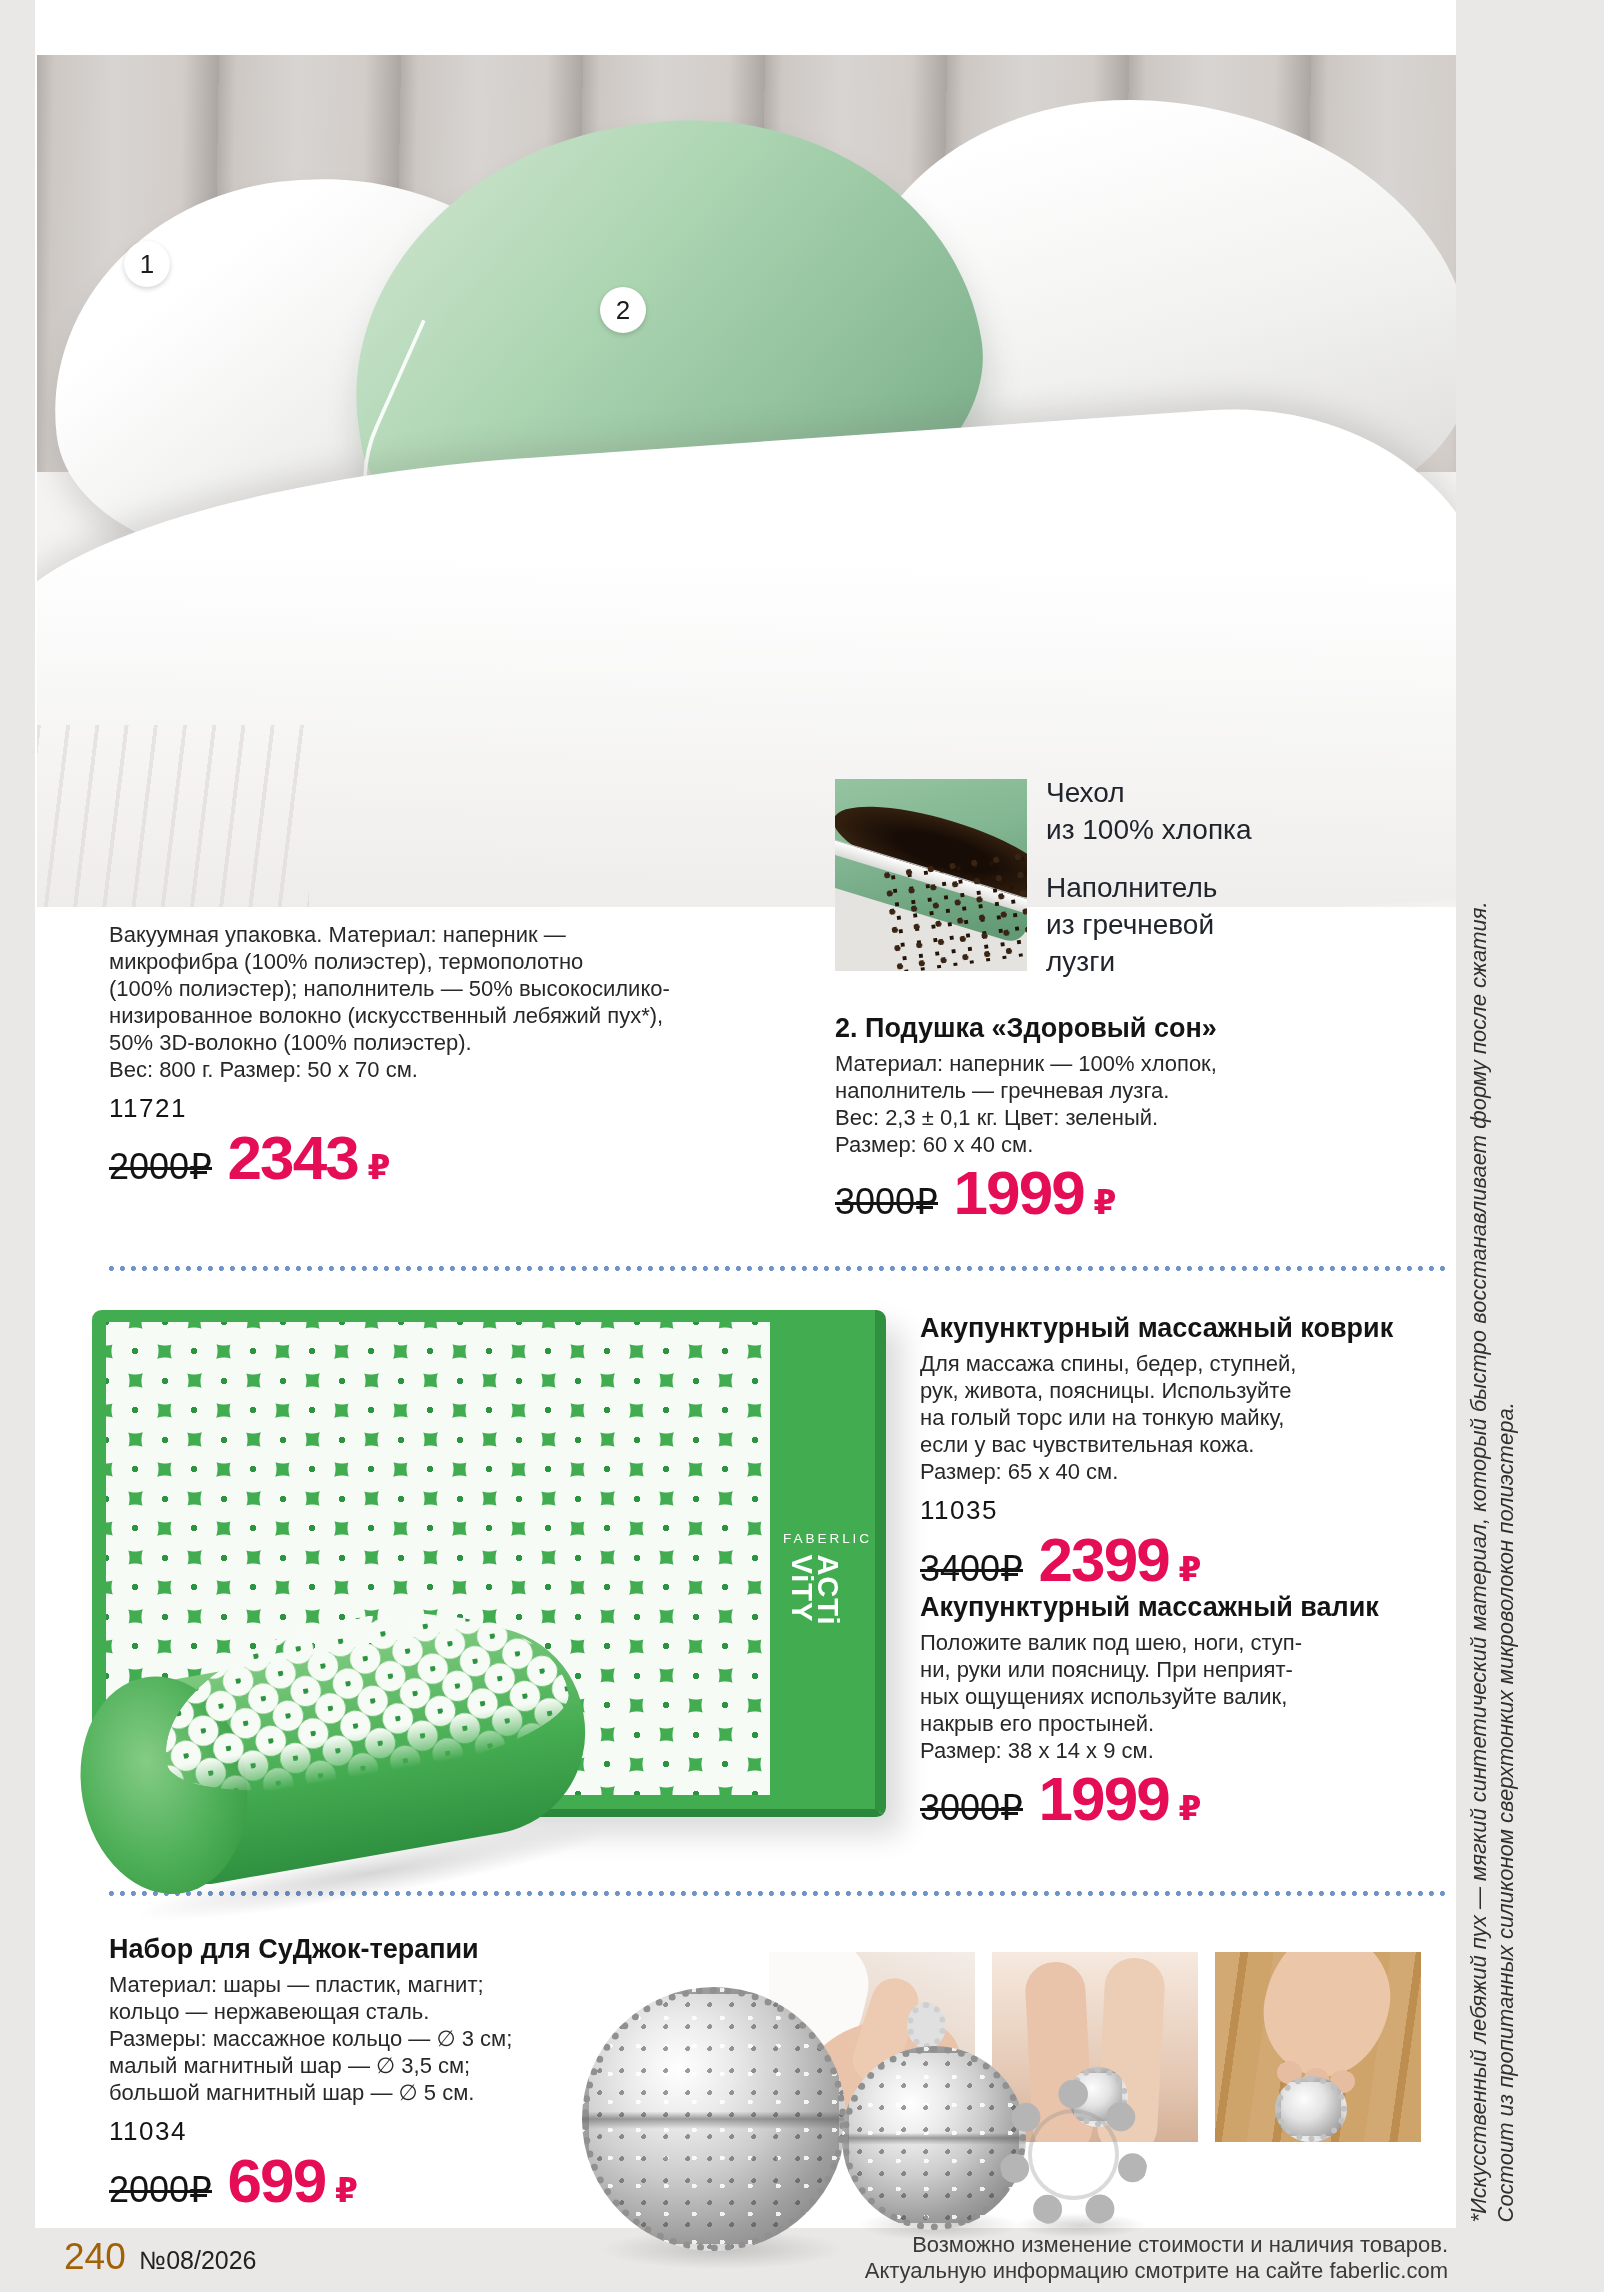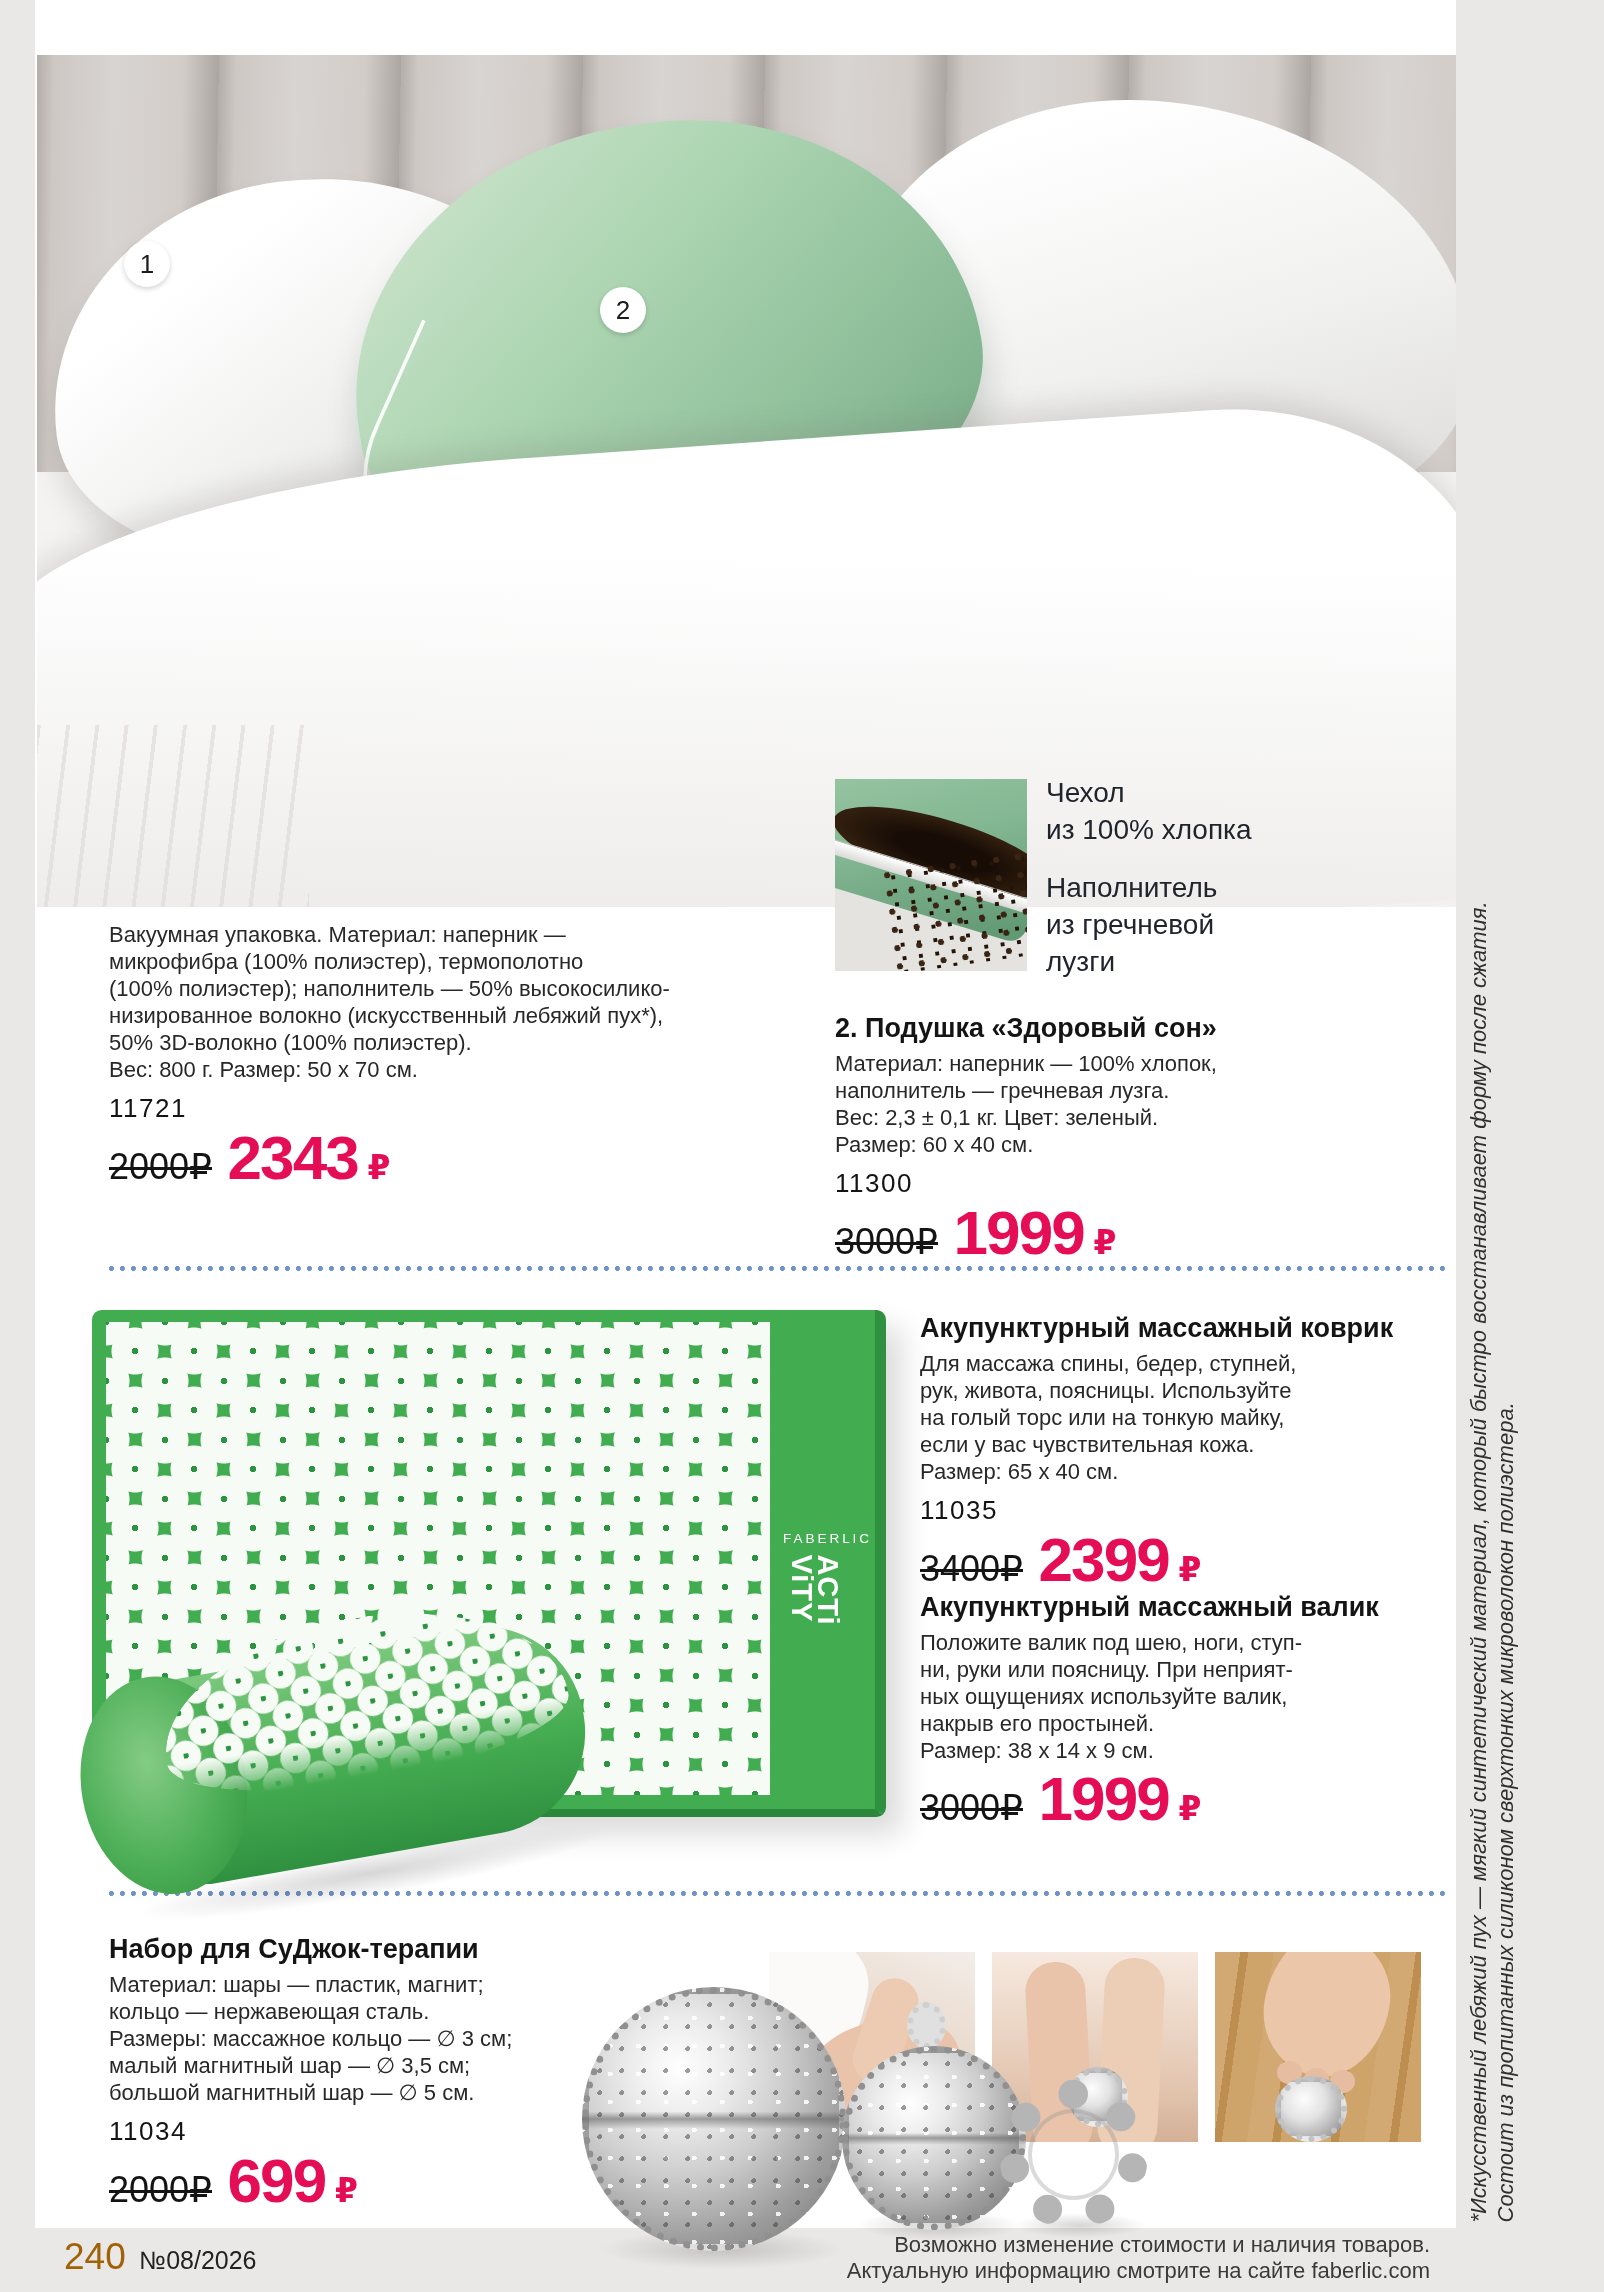--- a/index.html
+++ b/index.html
@@ -213,21 +213,21 @@
     transform:rotate(-90deg);
     font-size:22px; font-style:italic; line-height:27px; color:#2f2f2f;
     white-space:pre-line;
   }
 
   
   .pg-row { position:absolute; left:64px; top:2236px; display:flex; align-items:baseline; gap:13.6px; }
   .pg-num { font-size:37px; color:#a16207; }
   .pg-issue { font-size:25px; color:#222; }
   .footer-note {
-    position:absolute; right:175px; top:2232px; width:737px;
+    position:absolute; right:157px; top:2232px; width:737px;
     text-align:right; font-size:22px; line-height:26px; color:#3a3a3a; white-space:pre-line;
   }
 </style>
 </head>
 <body>
 
 <div class="page">
   <div class="sheet"></div>
 
   <div class="hero">
@@ -272,21 +272,20 @@
       <span class="p-cur">₽</span>
     </div>
   </section>
 
   <section class="product" id="p-buck">
     <h3 class="p-title">2. Подушка «Здоровый сон»</h3>
     <p class="p-desc">Материал: наперник — 100% хлопок,
 наполнитель — гречневая лузга.
 Вес: 2,3 ± 0,1 кг. Цвет: зеленый.
 Размер: 60 х 40 см.</p>
-    <div class="p-article">11300</div>
     <div class="p-prices">
       <span class="p-old">3000₽</span>
       <span class="p-new">1999</span>
       <span class="p-cur">₽</span>
     </div>
   </section>
 
   <div class="divider divider-1"></div>
 
   <div class="mat">

